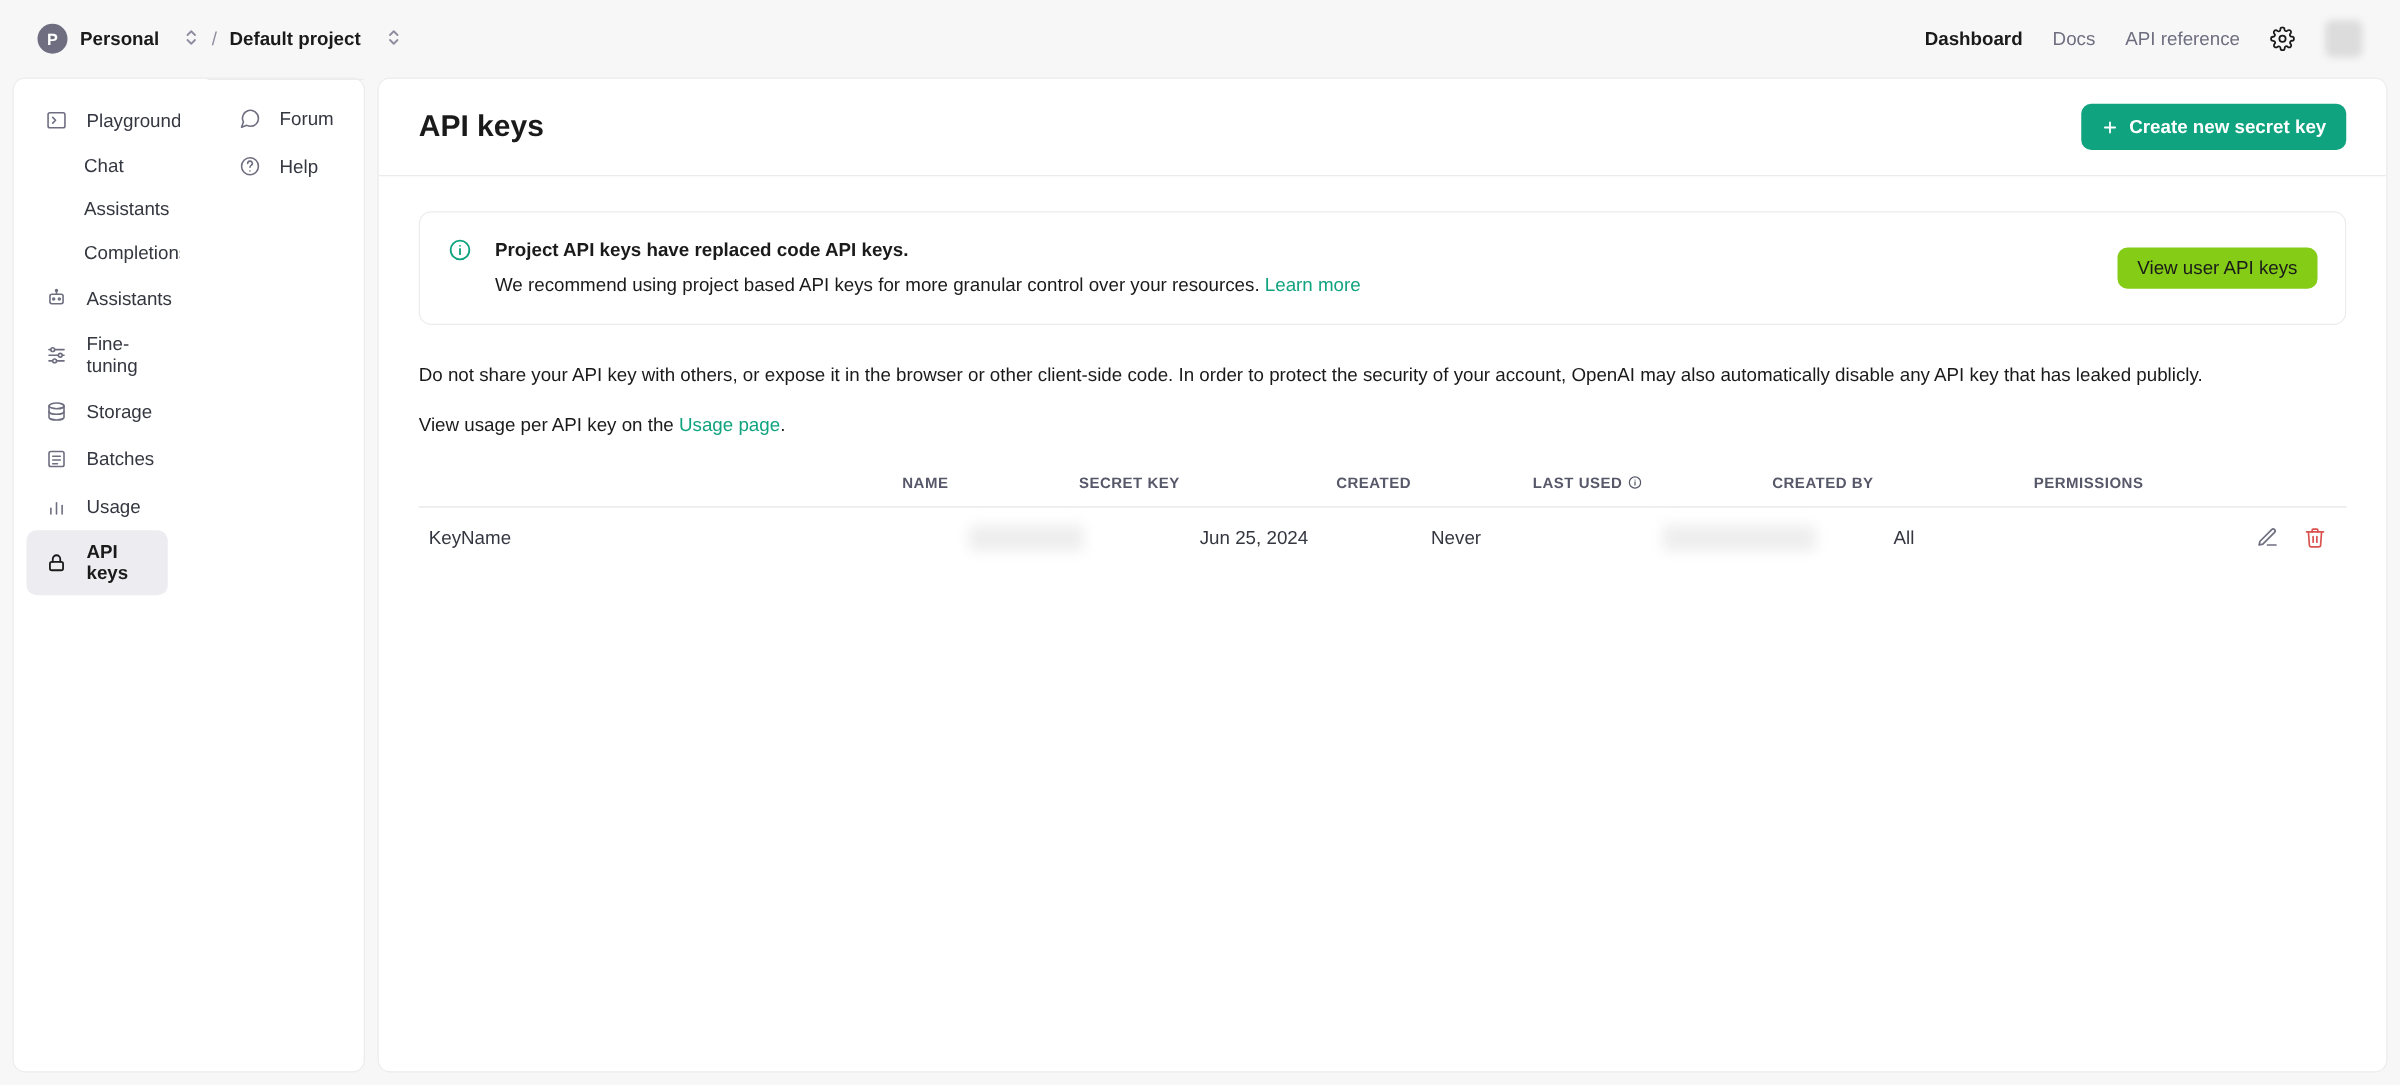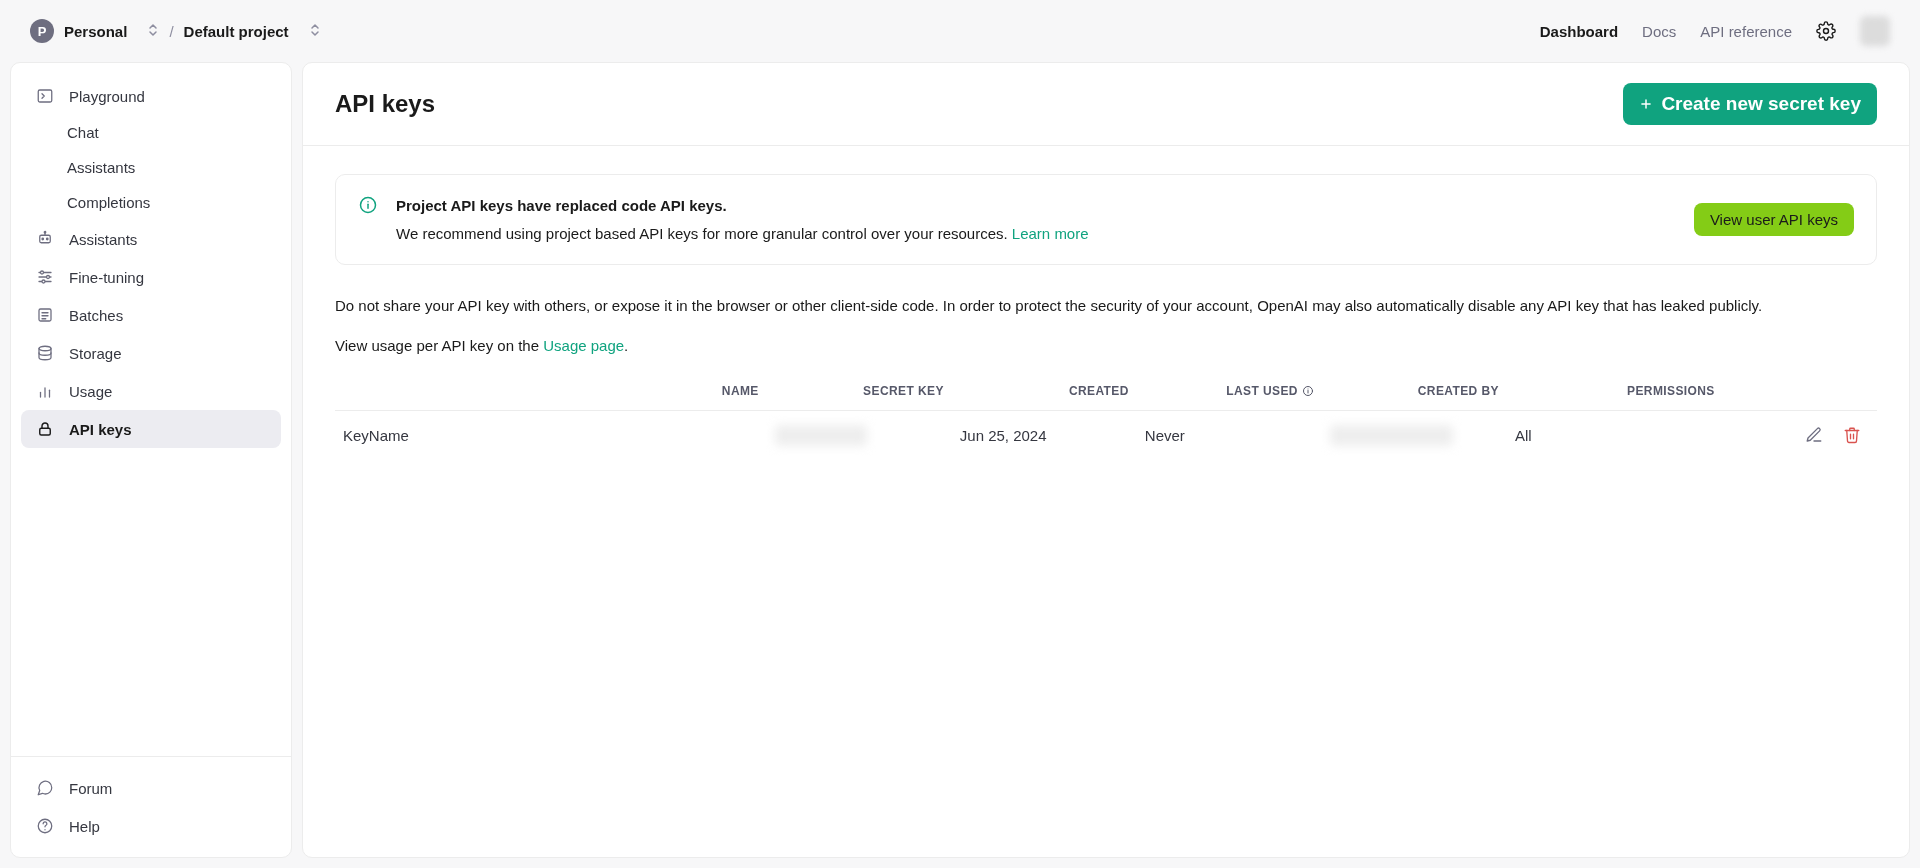--- a/index.html
+++ b/index.html
@@ -99,21 +99,21 @@
     padding: 0 10px 10px 10px;
     height: calc(100% - 62px);
   }
   .sidebar {
     width: 282px;
     background: var(--panel);
     border: 1px solid var(--border);
     border-radius: 10px;
     margin-right: 10px;
     display: flex;
-    flex-direction: column;
+    flex-direction: row;
     gap: 22px;
   }
   .sidebar-top { flex: 1; padding: 14px 10px; overflow:auto;}
   .sidebar-bottom { border-top: 1px solid var(--border); padding: 12px 10px; }
   .nav-item, .nav-subitem, .nav-head {
     display: flex;
     align-items: center;
     gap: 14px;
     padding: 9px 14px;
     border-radius: 8px;
@@ -156,21 +156,21 @@
   .page-title {
     font-size: 24px;
     font-weight: 700;
   }
   .btn-primary {
     background: var(--green);
     color: #fff;
     border: none;
     border-radius: 8px;
     padding: 10px 16px;
-    font-size: 19px;
+    font-size: 15px;
     font-weight: 600;
     display: inline-flex;
     align-items: center;
     gap: 8px;
     cursor: pointer;
   }
   .btn-secondary {
     background: #84cc16;
     color: #1a1a1a;
     border: none;
@@ -337,37 +337,37 @@
               <circle cx="8" cy="6" r="2" fill="#fff"></circle>
               <circle cx="16" cy="12" r="2" fill="#fff"></circle>
               <circle cx="10" cy="18" r="2" fill="#fff"></circle>
             </svg>
         </span>
         <span>Fine-tuning</span>
       </div>
       <div class="nav-item">
         <span class="nav-icon">
           <svg width="18" height="18" viewBox="0 0 24 24" fill="none" stroke="currentColor" stroke-width="1.7" stroke-linecap="round" stroke-linejoin="round">
+              <ellipse cx="12" cy="6" rx="8" ry="3"></ellipse>
+              <path d="M4 6v12c0 1.66 3.58 3 8 3s8-1.34 8-3V6"></path>
+              <path d="M4 12c0 1.66 3.58 3 8 3s8-1.34 8-3"></path>
+            </svg>
+        </span>
+        <span>Storage</span>
+      </div>
+      <div class="nav-item">
+        <span class="nav-icon">
+          <svg width="18" height="18" viewBox="0 0 24 24" fill="none" stroke="currentColor" stroke-width="1.7" stroke-linecap="round" stroke-linejoin="round">
               <rect x="4" y="4" width="16" height="16" rx="2"></rect>
               <line x1="8" y1="9" x2="16" y2="9"></line>
               <line x1="8" y1="13" x2="16" y2="13"></line>
               <line x1="8" y1="17" x2="13" y2="17"></line>
             </svg>
         </span>
         <span>Batches</span>
-      </div>
-      <div class="nav-item">
-        <span class="nav-icon">
-          <svg width="18" height="18" viewBox="0 0 24 24" fill="none" stroke="currentColor" stroke-width="1.7" stroke-linecap="round" stroke-linejoin="round">
-              <ellipse cx="12" cy="6" rx="8" ry="3"></ellipse>
-              <path d="M4 6v12c0 1.66 3.58 3 8 3s8-1.34 8-3V6"></path>
-              <path d="M4 12c0 1.66 3.58 3 8 3s8-1.34 8-3"></path>
-            </svg>
-        </span>
-        <span>Storage</span>
       </div>
       <div class="nav-item">
         <span class="nav-icon">
           <svg width="18" height="18" viewBox="0 0 24 24" fill="none" stroke="currentColor" stroke-width="1.7" stroke-linecap="round" stroke-linejoin="round">
               <line x1="6" y1="20" x2="6" y2="14"></line>
               <line x1="12" y1="20" x2="12" y2="8"></line>
               <line x1="18" y1="20" x2="18" y2="11"></line>
             </svg>
         </span>
         <span>Usage</span>

